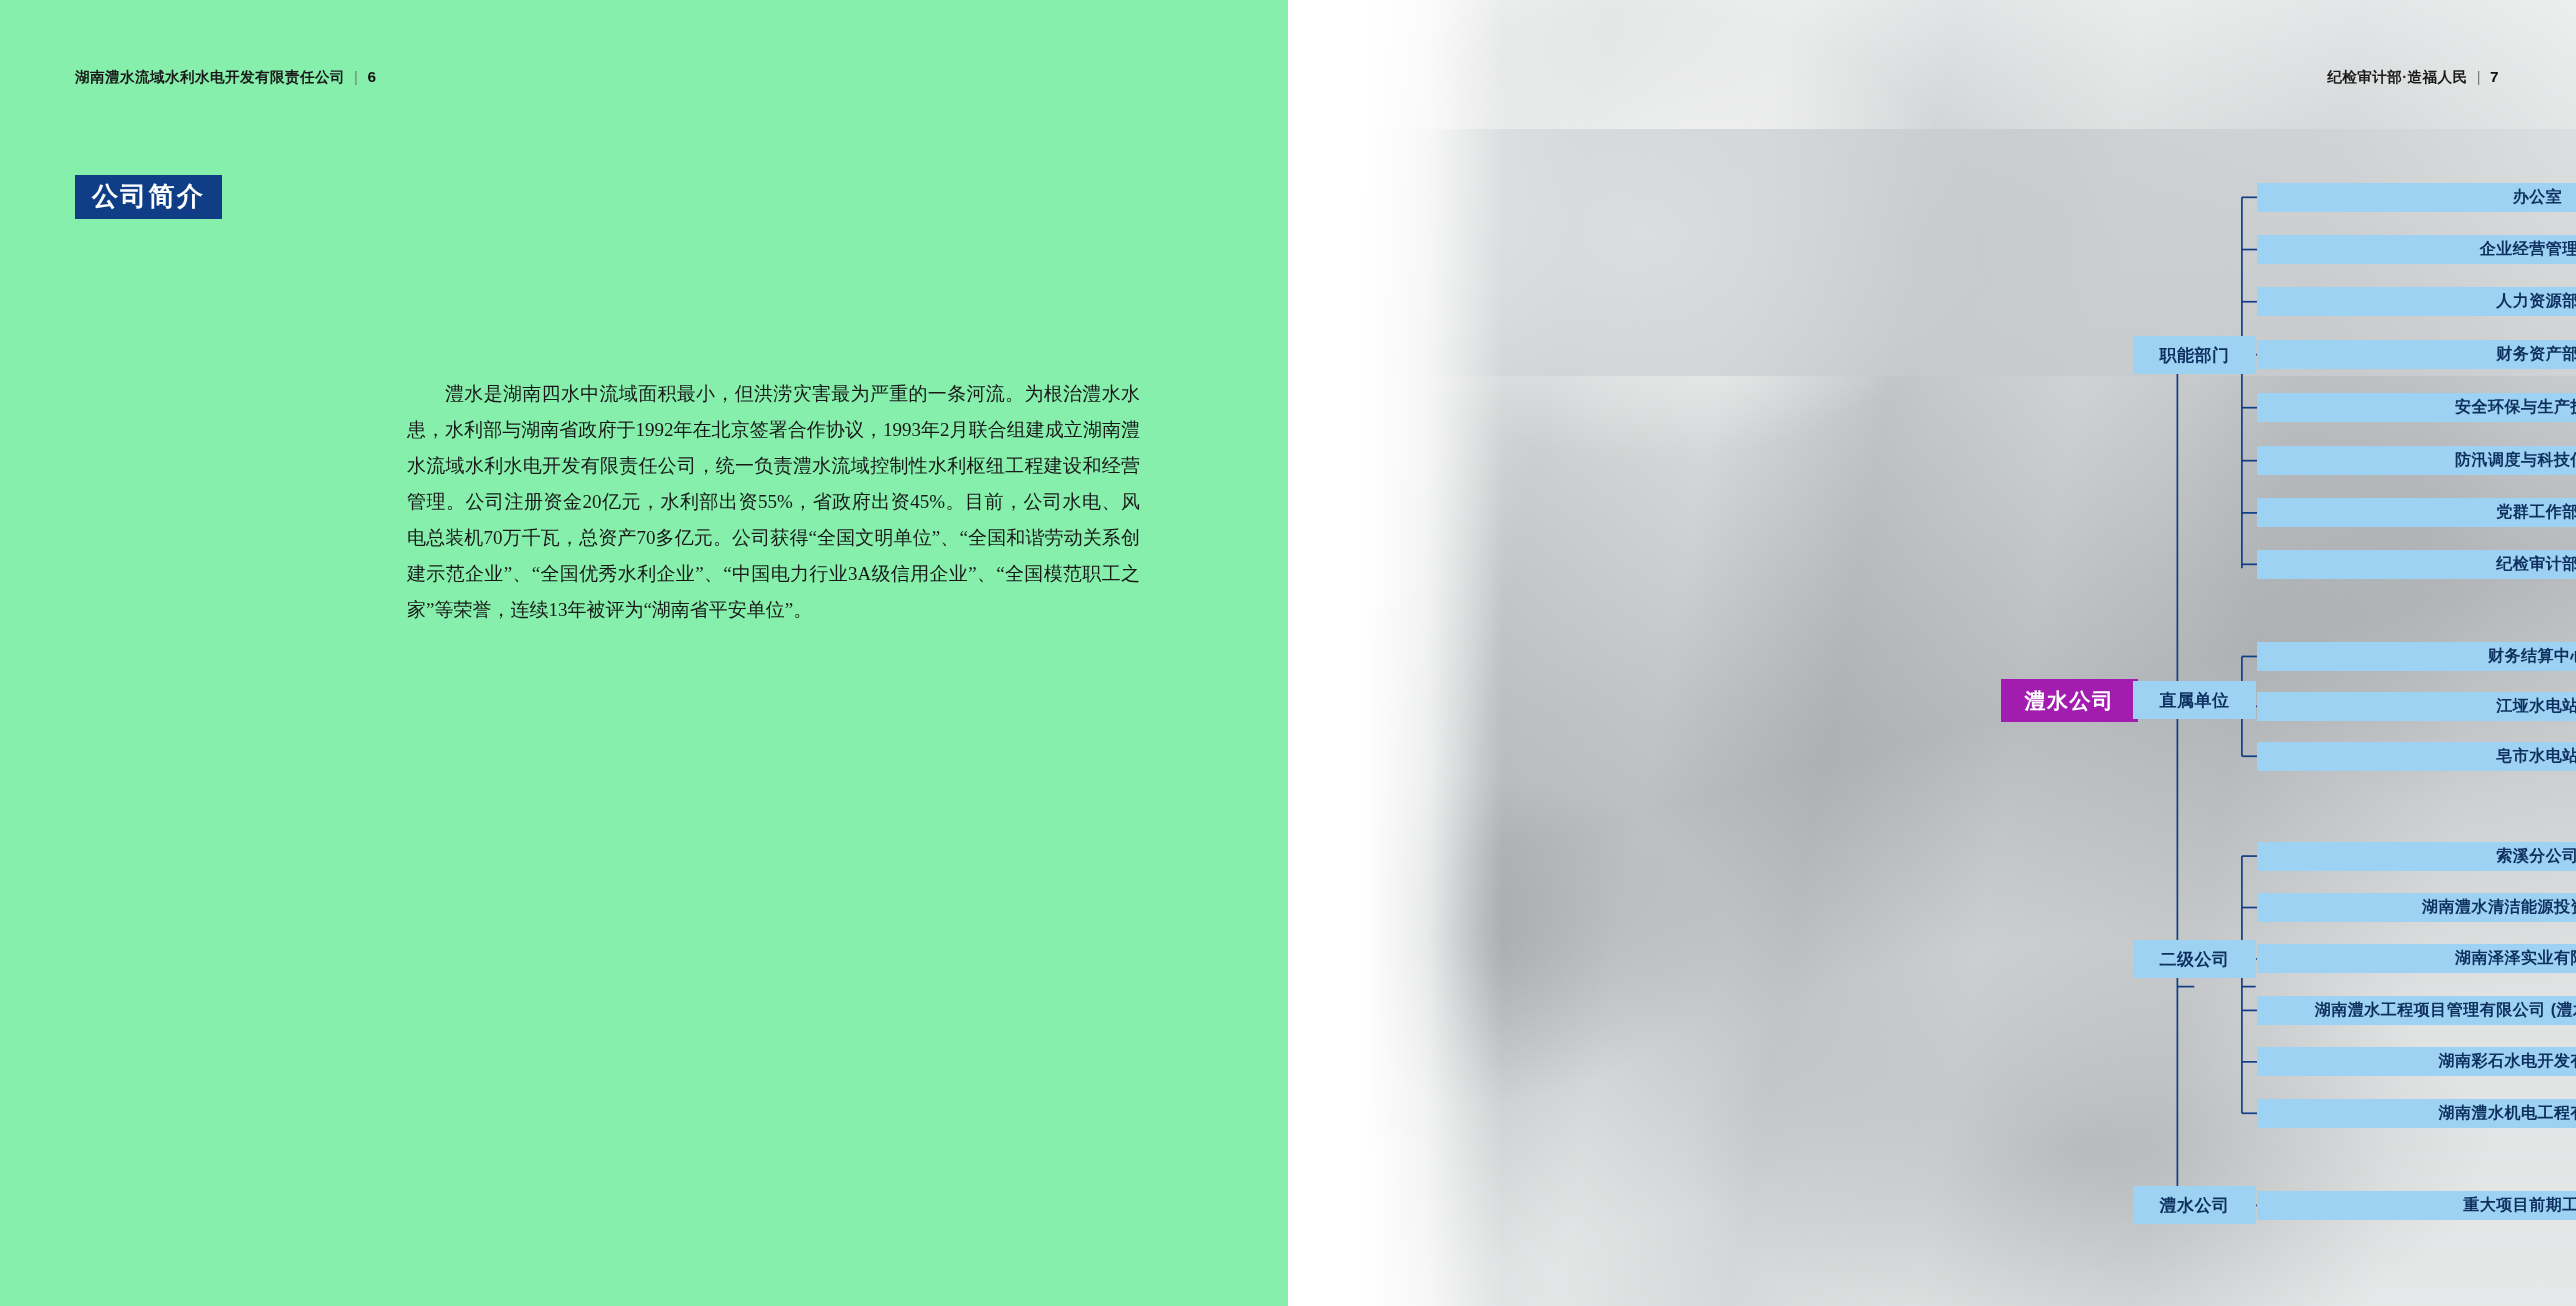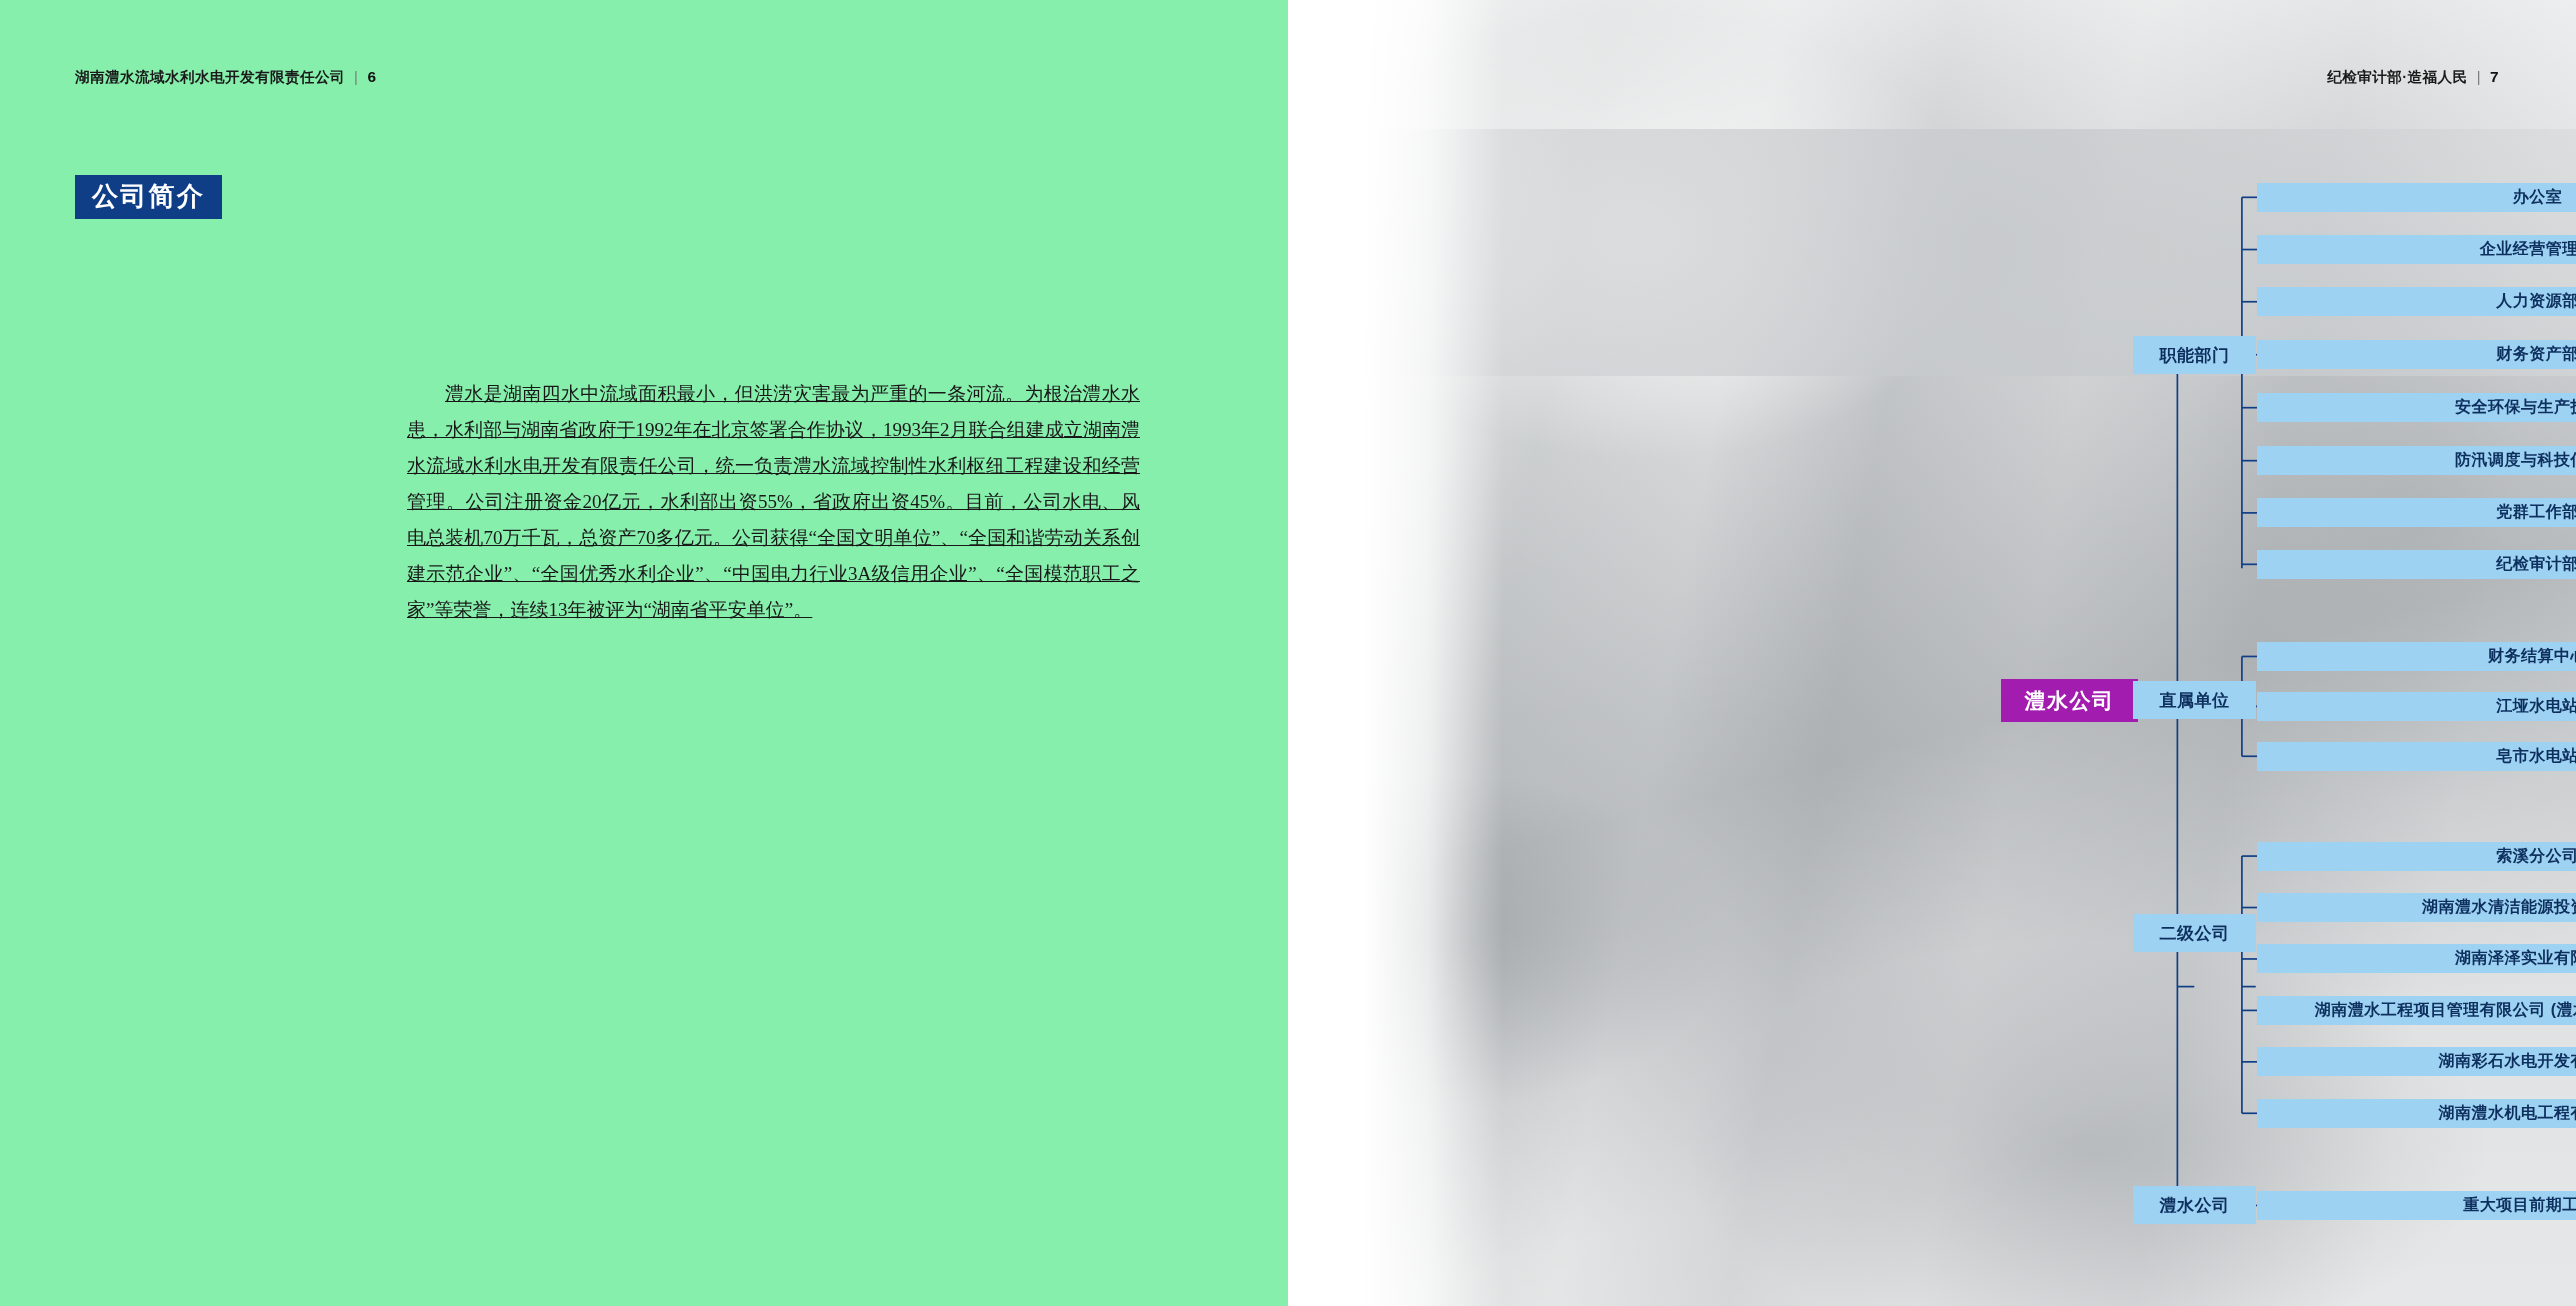--- a/index.html
+++ b/index.html
@@ -81,21 +81,20 @@
     width: 733px;
     font-size: 19px;
     line-height: 36px;
     color: #181818;
     text-align: justify;
     font-family: "Liberation Serif", serif;
   }
   .body-copy p {
     margin: 0 0 32px 0;
     text-indent: 2em;
-    text-decoration: underline;
   }
   .body-copy p:last-child { margin-bottom: 0; }
 
   
   .photo-bg {
     position: absolute;
     left: 0; top: 0;
     width: 1288px; height: 1306px;
     background:
       linear-gradient(180deg, rgba(255,255,255,0.55) 0%, rgba(255,255,255,0.10) 18%, rgba(255,255,255,0.05) 55%, rgba(255,255,255,0.35) 100%),
@@ -247,21 +246,21 @@
 
           <path d="M1260 1570 L1242 1570"></path>
           <path d="M1242 1570 L1262 1570"></path>
         </g>
       </svg>
 
       <div class="node node-root">澧水公司</div>
 
       <div class="node node-group" style="top:336px;">职能部门</div>
       <div class="node node-group" style="top:681px;">直属单位</div>
-      <div class="node node-group" style="top:914px;">二级公司</div>
+      <div class="node node-group" style="top:940px;">二级公司</div>
       <div class="node node-group" style="top:1186px;">澧水公司</div>
 
       <div class="node node-leaf" style="top:183px;">办公室</div>
       <div class="node node-leaf" style="top:235px;">企业经营管理部</div>
       <div class="node node-leaf" style="top:287px;">人力资源部</div>
       <div class="node node-leaf" style="top:340px;">财务资产部</div>
       <div class="node node-leaf" style="top:393px;">安全环保与生产技术部</div>
       <div class="node node-leaf" style="top:446px;">防汛调度与科技信息部</div>
       <div class="node node-leaf" style="top:498px;">党群工作部</div>
       <div class="node node-leaf" style="top:550px;">纪检审计部</div>

